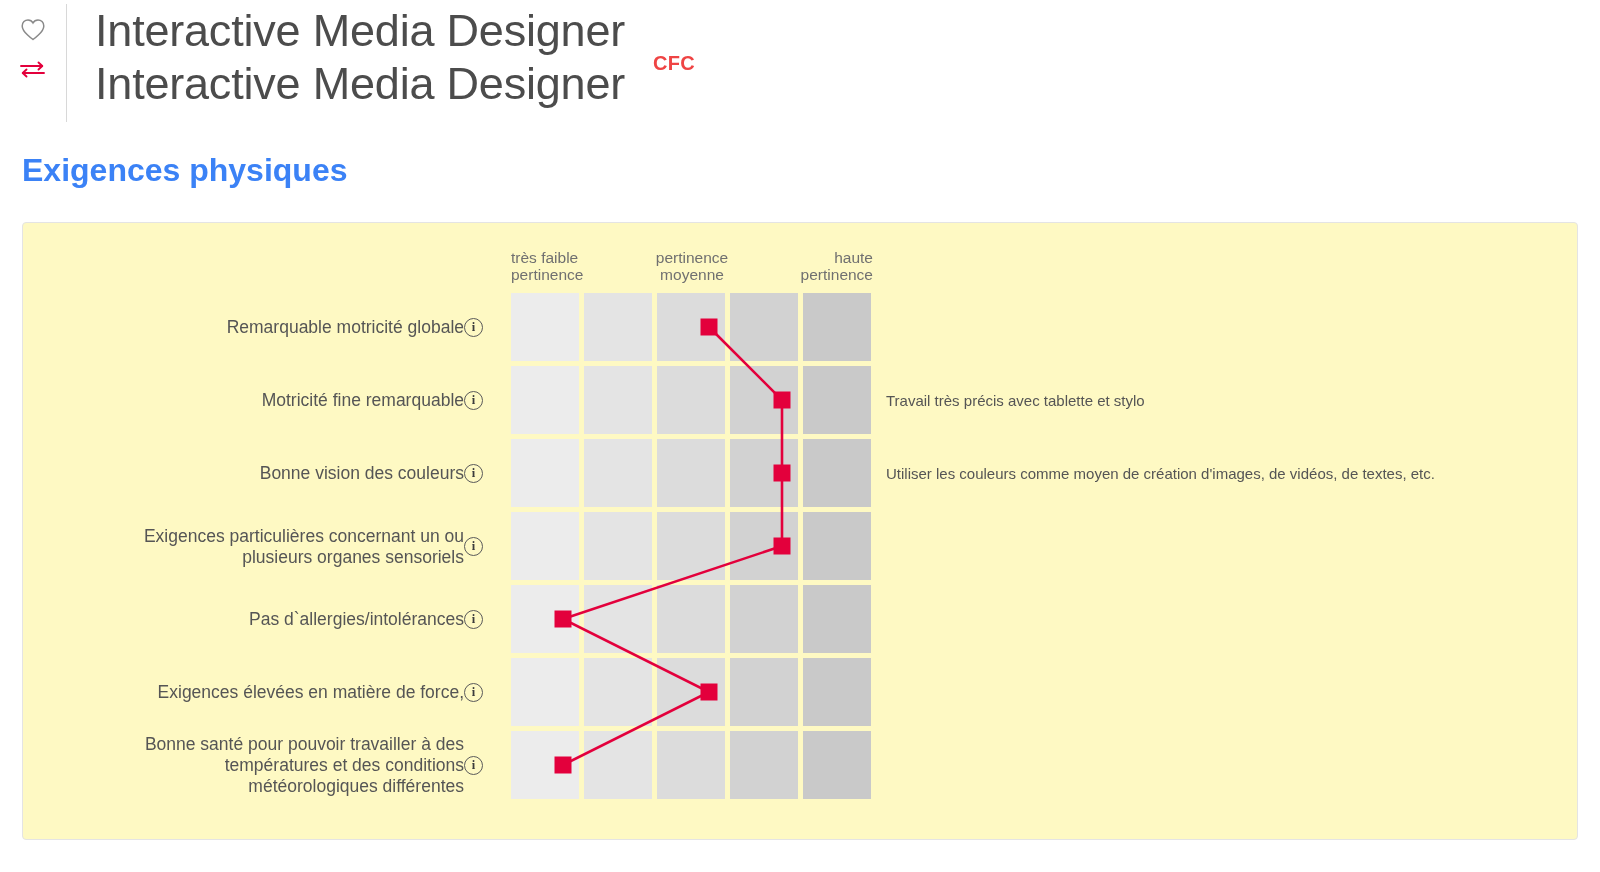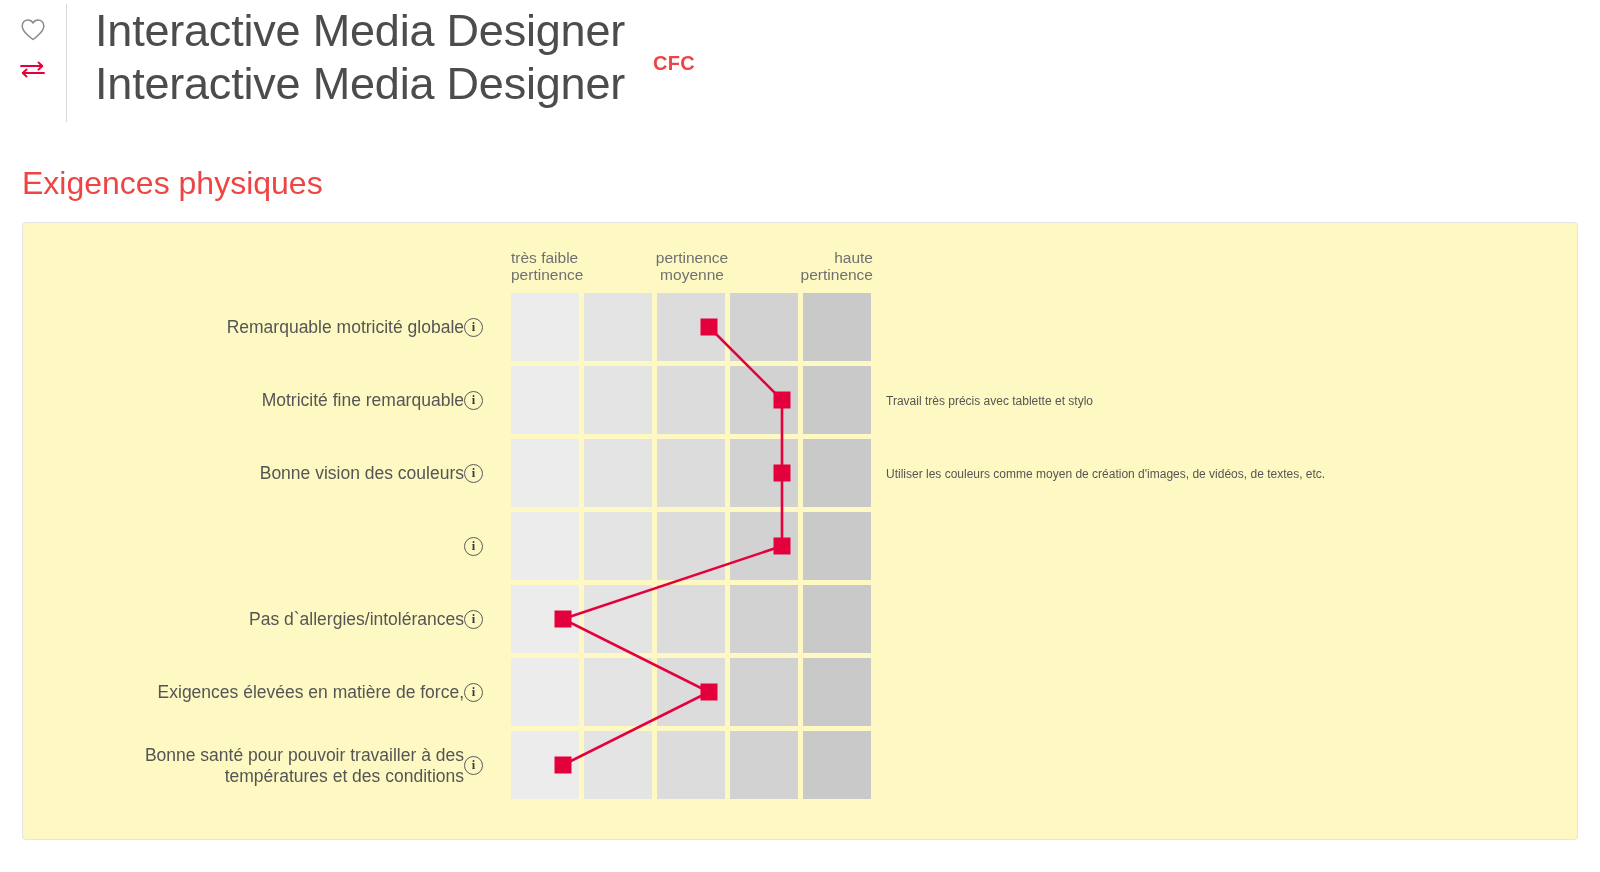--- a/index.html
+++ b/index.html
@@ -58,25 +58,25 @@
     font-weight: bold;
     color: #ef4444;
     margin-left: 28px;
     margin-top: 48px;
     letter-spacing: 0.3px;
   }
 
   
   .section-title {
     position: absolute;
-    left: 22px; top: 163px;
+    left: 22px; top: 150px;
     font-size: 32px;
     line-height: 40px;
-    color: #ef4444;
-    font-weight: 400;
+    color: #3b82f6;
+    font-weight: 700;
   }
 
   
   .card {
     position: absolute;
     left: 22px; top: 222px;
     width: 1556px; height: 618px;
     border: 1px solid #e4e4e4;
     border-radius: 4px;
     background: #fef9c3;
@@ -160,21 +160,21 @@
   .cell.c2 { left: 146px; background: #dcdcdc; }
   .cell.c3 { left: 219px; background: #d2d2d2; }
   .cell.c4 { left: 292px; background: #c9c9c9; }
 
   .annotation {
     position: absolute;
     left: 863px;
     top: 0; height: 73px;
     display: flex;
     align-items: center;
-    font-size: 12px;
+    font-size: 15px;
     color: #555;
     white-space: nowrap;
   }
 
   .overlay {
     position: absolute;
     left: 0; top: 0;
     width: 1556px; height: 618px;
     pointer-events: none;
   }
@@ -273,20 +273,24 @@
             <div class="cell c0"></div>
             <div class="cell c1"></div>
             <div class="cell c2"></div>
             <div class="cell c3"></div>
             <div class="cell c4"></div>
           </div>
           <div class="annotation">Utiliser les couleurs comme moyen de création d'images, de vidéos, de textes, etc.</div>
         </div>
         <div class="row" style="top: 287px;">
           <div class="row-label">
+            <div>
+              <span class="lbl">Exigences particulières concernant un ou</span>
+              <span class="lbl">plusieurs organes sensoriels</span>
+            </div>
             <span class="info-icon">i</span>
           </div>
           <div class="cells">
             <div class="cell c0"></div>
             <div class="cell c1"></div>
             <div class="cell c2"></div>
             <div class="cell c3"></div>
             <div class="cell c4"></div>
           </div>
         </div>
@@ -318,20 +322,21 @@
             <div class="cell c2"></div>
             <div class="cell c3"></div>
             <div class="cell c4"></div>
           </div>
         </div>
         <div class="row" style="top: 506px;">
           <div class="row-label">
             <div>
               <span class="lbl">Bonne santé pour pouvoir travailler à des</span>
               <span class="lbl">températures et des conditions</span>
+              <span class="lbl">météorologiques différentes</span>
             </div>
             <span class="info-icon">i</span>
           </div>
           <div class="cells">
             <div class="cell c0"></div>
             <div class="cell c1"></div>
             <div class="cell c2"></div>
             <div class="cell c3"></div>
             <div class="cell c4"></div>
           </div>

